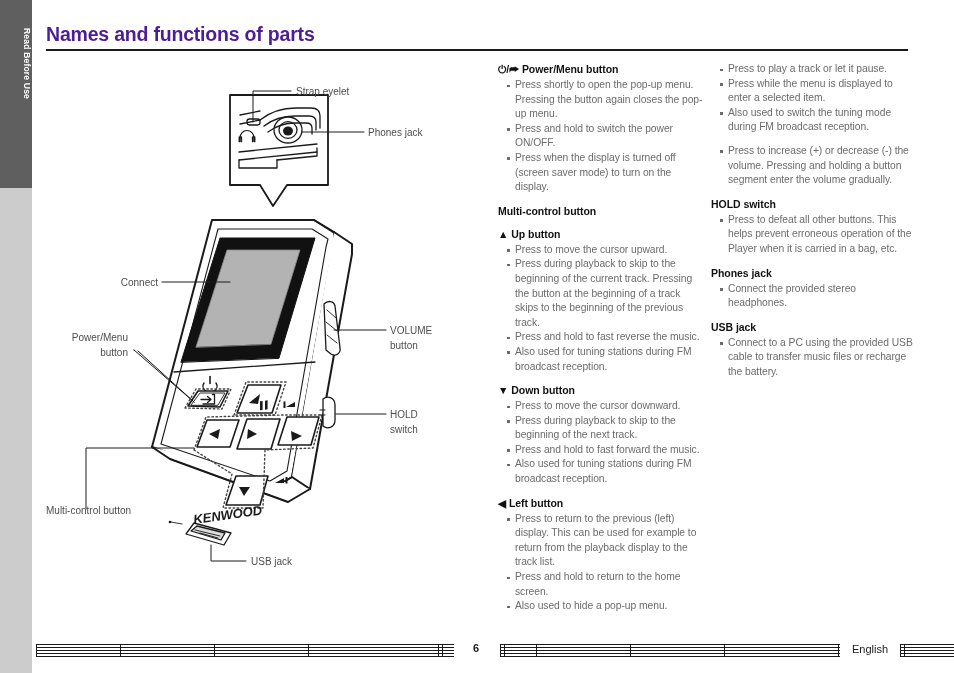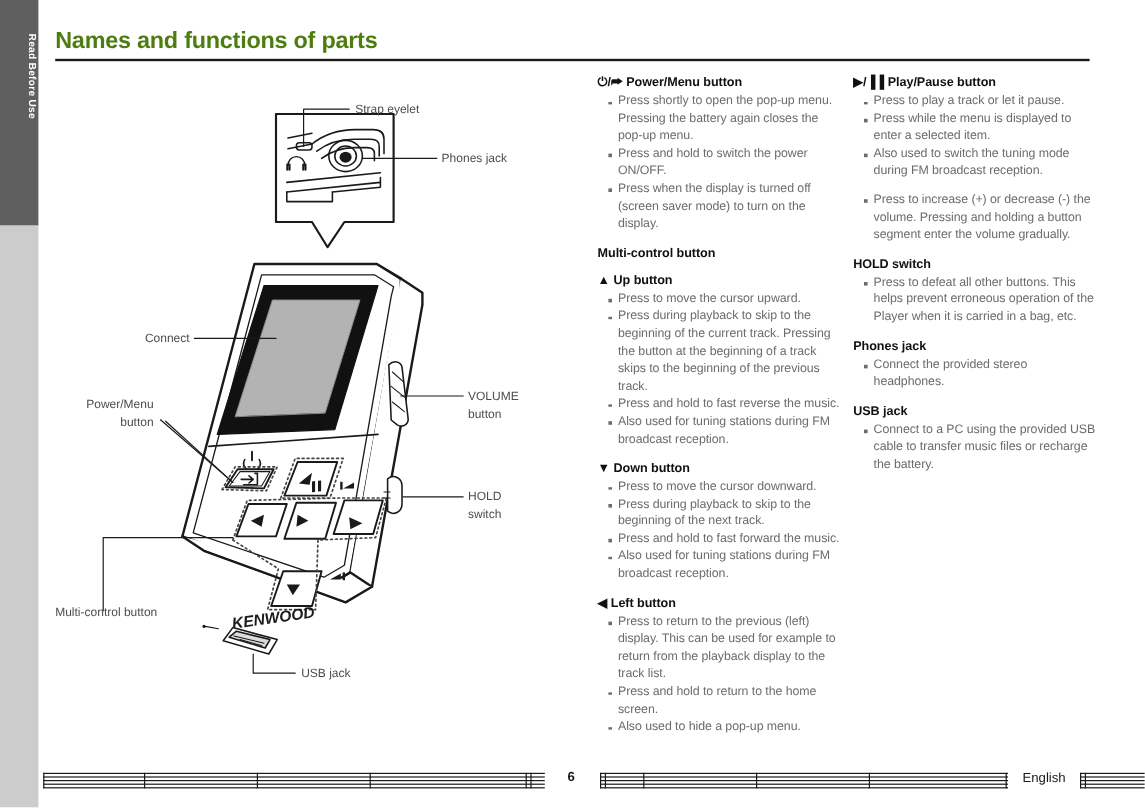--- a/index.html
+++ b/index.html
@@ -43,21 +43,21 @@
     white-space: nowrap;
   }
 
   
   #page-title {
     position: absolute;
     left: 46px; top: 23px;
     font-size: 19.5px;
     font-weight: bold;
     letter-spacing: -0.2px;
-    color: #4d7c0f;
+    color: #4c1d95;
   }
   #title-rule {
     position: absolute;
     left: 46px; top: 49px;
     width: 862px; height: 2px;
     background: #1a1a1a;
   }
 
   
   #figure {
@@ -312,21 +312,21 @@
   <div class="fig-label" style="left:356px; top:251px;">VOLUME</div>
   <div class="fig-label" style="left:356px; top:266px;">button</div>
   <div class="fig-label" style="left:356px; top:335px;">HOLD</div>
   <div class="fig-label" style="left:356px; top:350px;">switch</div>
 </div>
 
 <div class="text-col" id="col-middle">
     <div class="sec">
       <div class="sec-head"><span class="glyph">⏻/➦</span> <span>Power/Menu button</span></div>
       <ul class="bullets">
-        <li>Press shortly to open the pop-up menu. Pressing the battery again closes the pop-up menu.</li>
+        <li>Press shortly to open the pop-up menu. Pressing the button again closes the pop-up menu.</li>
         <li>Press and hold to switch the power ON/OFF.</li>
         <li>Press when the display is turned off (screen saver mode) to turn on the display.</li>
       </ul>
     </div>
     <div class="sec">
       <div class="sec-head"><span>Multi-control button</span></div>
     </div>
     <div class="sec">
       <div class="sec-head"><span class="glyph">▲</span> <span>Up button</span></div>
       <ul class="bullets">
@@ -349,21 +349,20 @@
       <div class="sec-head"><span class="glyph">◀</span> <span>Left button</span></div>
       <ul class="bullets">
         <li>Press to return to the previous (left) display. This can be used for example to return from the playback display to the track list.</li>
         <li>Press and hold to return to the home screen.</li>
         <li>Also used to hide a pop-up menu.</li>
       </ul>
     </div>
   </div>
 <div class="text-col" id="col-right">
     <div class="sec">
-      <div class="sec-head"><span class="glyph">▶/▐▐</span> <span>Play/Pause button</span></div>
       <ul class="bullets">
         <li>Press to play a track or let it pause.</li>
         <li>Press while the menu is displayed to enter a selected item.</li>
         <li>Also used to switch the tuning mode during FM broadcast reception.</li>
       </ul>
     </div>
     <div class="sec">
       <ul class="bullets">
         <li>Press to increase (+) or decrease (-) the volume. Pressing and holding a button segment enter the volume gradually.</li>
       </ul>

